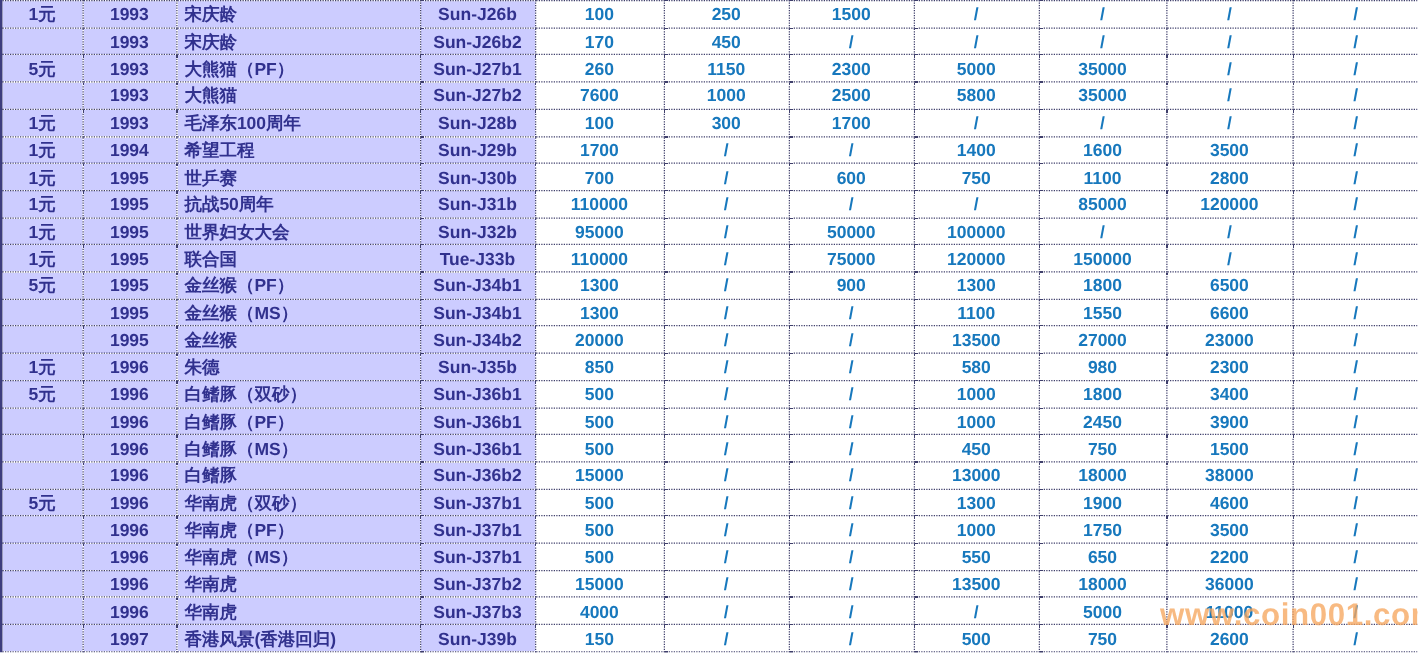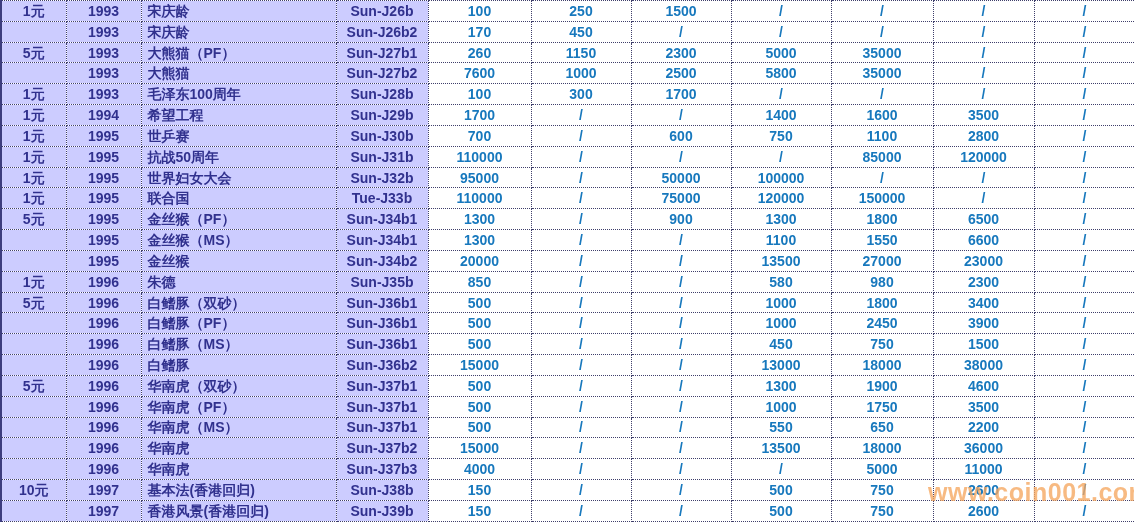--- a/index.html
+++ b/index.html
@@ -369,33 +369,20 @@
         <td class="lab col3">Sun-J37b3</td>
         <td class="val">4000</td>
         <td class="val">/</td>
         <td class="val">/</td>
         <td class="val">/</td>
         <td class="val">5000</td>
         <td class="val">11000</td>
         <td class="val">/</td>
       </tr>
       <tr>
-        <td class="lab col0">10元</td>
-        <td class="lab col1">1997</td>
-        <td class="lab col2">基本法(香港回归)</td>
-        <td class="lab col3">Sun-J38b</td>
-        <td class="val">150</td>
-        <td class="val">/</td>
-        <td class="val">/</td>
-        <td class="val">500</td>
-        <td class="val">750</td>
-        <td class="val">2600</td>
-        <td class="val">/</td>
-      </tr>
-      <tr>
         <td class="lab col0"></td>
         <td class="lab col1">1997</td>
         <td class="lab col2">香港风景(香港回归)</td>
         <td class="lab col3">Sun-J39b</td>
         <td class="val">150</td>
         <td class="val">/</td>
         <td class="val">/</td>
         <td class="val">500</td>
         <td class="val">750</td>
         <td class="val">2600</td>

